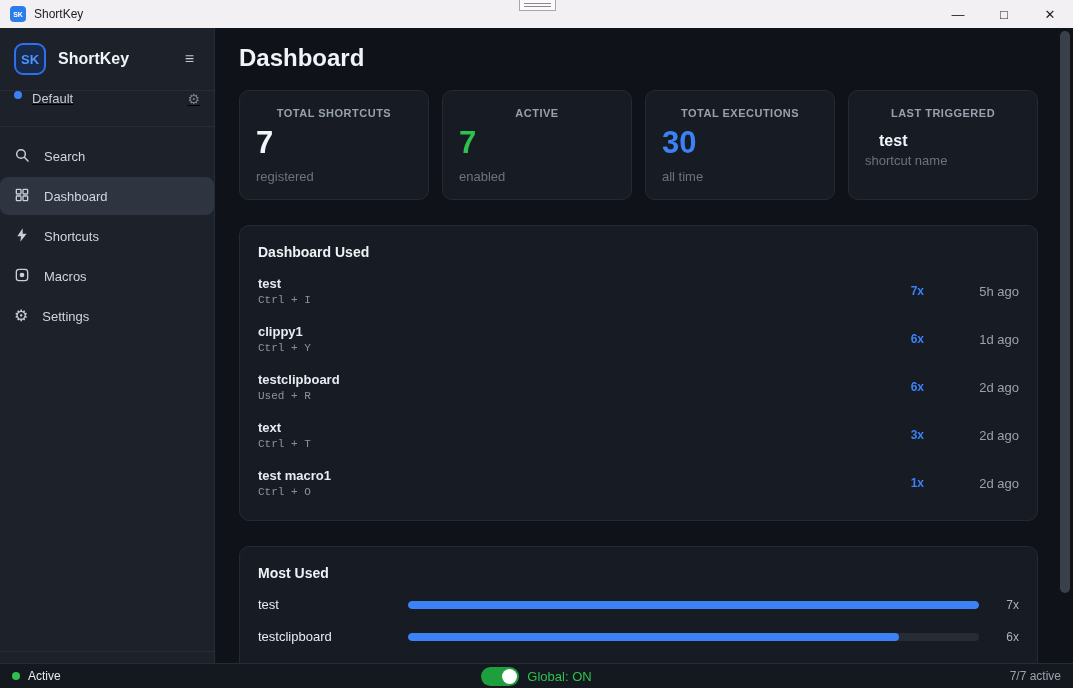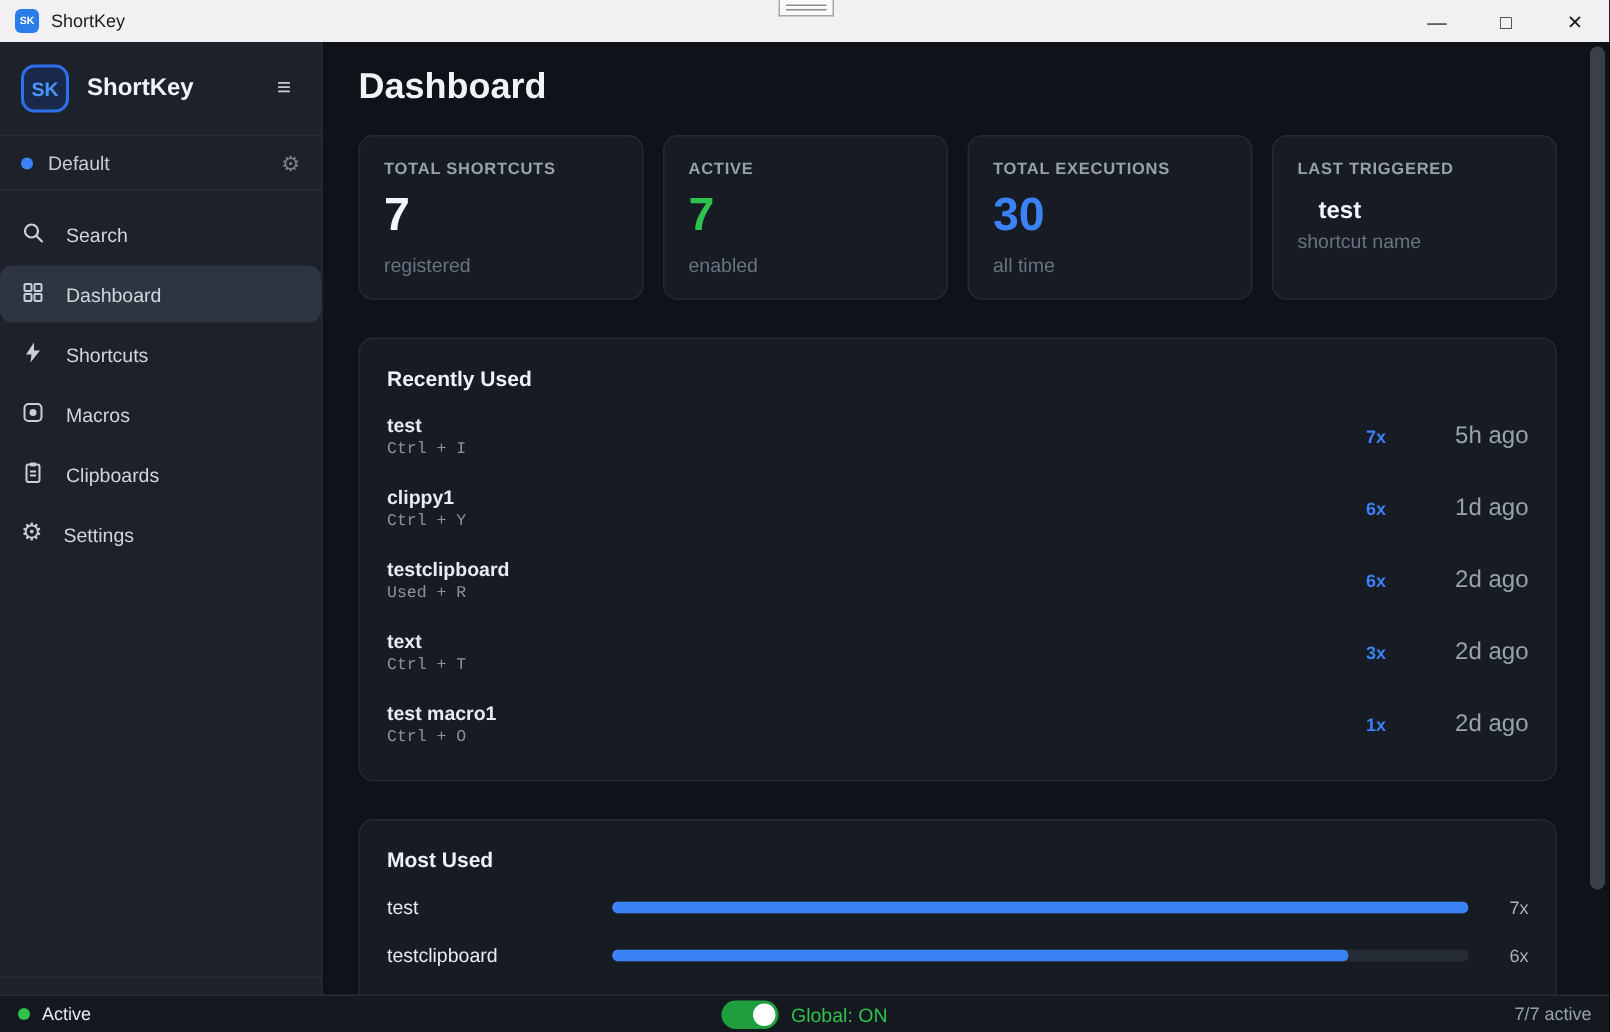--- a/index.html
+++ b/index.html
@@ -19,56 +19,56 @@
   
   .body { display:flex; height:660px; }
 
   
   .sidebar { width:215px; background:#1c212a; display:flex; flex-direction:column; border-right:1px solid #272d37; }
   .sb-header { display:flex; align-items:center; padding:12px 14px; height:62px; }
   .sb-logo { width:32px; height:32px; border-radius:9px; background:#18294a; border:2px solid #2f6feb; color:#4d94ff; font-weight:bold; font-size:13px; display:flex; align-items:center; justify-content:center; }
   .sb-appname { margin-left:12px; color:#f0f4f8; font-size:16px; font-weight:bold; flex:1; }
   .sb-menu { color:#c3cad3; font-size:16px; padding:2px 6px; cursor:default; }
   .sb-divider { height:1px; background:#272d37; }
-  .sb-profile { display:flex; align-items:center; padding:0 14px; height:35px; }
+  .sb-profile { display:flex; padding:0 14px; height:35px;text-decoration:underline; }
   .sb-profile-dot { width:8px; height:8px; border-radius:50%; background:#3b82f6; }
   .sb-profile-name { margin-left:10px; color:#c6cdd5; font-size:13px; flex:1; }
   .sb-profile-gear { color:#78818d; font-size:14px; cursor:default; }
   .nav { padding:10px 0; display:flex; flex-direction:column; gap:2px; }
   .nav-item { position:relative; display:flex; align-items:center; gap:14px; height:38px; padding:0 14px; border-radius:8px; color:#d0d6dd; font-size:13px; cursor:default; }
   .nav-item svg, .nav-item .gchar { color:#c8cfd8; }
   .nav-item.active { background:#2e3541; }
   .nav-item.active::before { content:""; position:absolute; left:-8px; top:1px; bottom:1px; width:3px; border-radius:2px; background:#3b82f6; }
   .gchar { font-size:16px; line-height:1; }
   .sb-spacer { flex:1; }
   .sb-footer { border-top:1px solid #272d37; padding:10px 14px 12px; color:#6a7380; font-size:12px; }
 
   
   .main { flex:1; padding:16px 35px 0 24px; overflow:hidden; }
   .page-title { color:#f0f4f8; font-size:24px; font-weight:bold; margin-bottom:18px; }
   .stat-grid { display:grid; grid-template-columns:repeat(4,1fr); gap:13px; }
   .card { background:#171b23; border:1px solid #242a34; border-radius:10px; }
   .stat-card { padding:16px; height:110px; }
-  .stat-label { color:#97a1ad; font-size:11px; font-weight:bold; letter-spacing:.5px; }
+  .stat-label { color:#97a1ad; font-size:11px; font-weight:bold; letter-spacing:.5px;text-align:center; }
   .stat-value { margin-top:8px; font-size:31px; font-weight:bold; color:#f2f5f9; line-height:1.05; }
   .stat-value.green { color:#2fc14d; }
   .stat-value.blue { color:#3b82f6; }
   .stat-card.last .stat-value { font-size:16px; margin-top:14px; padding-left:14px; }
   .stat-sub { margin-top:9px; font-size:13px; color:#6a7380; }
   .stat-card.last .stat-sub { margin-top:3px; }
 
   .section-card { margin-top:25px; padding:18px; }
   .section-title { color:#eef2f6; font-size:14px; font-weight:bold; margin-bottom:16px; }
 
   .recent-row { display:flex; align-items:center; margin-bottom:18px; cursor:default; }
   .recent-info { flex:1; }
   .recent-name { color:#e8ecf1; font-size:13px; font-weight:bold; }
   .recent-keys { color:#8b949e; font-size:11px; font-family:Liberation Mono, monospace; margin-top:3px; }
   .recent-count { width:40px; text-align:right; color:#3b82f6; font-size:12px; font-weight:bold; }
-  .recent-time { width:95px; text-align:right; color:#98a2ad; font-size:16px; }
+  .recent-time { width:95px; text-align:right; color:#98a2ad; font-size:13px; }
 
   .mu-row { display:flex; align-items:center; margin-bottom:17px; }
   .mu-name { width:150px; color:#e6ebf0; font-size:13px; }
   .mu-track { flex:1; height:8px; border-radius:4px; background:#262c36; overflow:hidden; }
   .mu-fill { height:100%; border-radius:4px; background:#3b82f6; }
   .mu-count { width:40px; text-align:right; color:#aab4bf; font-size:12px; }
 
   
   .scrollbar-thumb { position:absolute; right:3px; top:31px; width:10px; height:562px; border-radius:5px; background:#394049; cursor:default; }
 
@@ -150,31 +150,20 @@
         <div class="nav-item">
           <span>
             <svg width="16" height="16" viewBox="0 0 24 24" fill="none" stroke="currentColor" stroke-width="2">
                 <rect x="3.5" y="3.5" width="17" height="17" rx="4"></rect>
                 <circle cx="12" cy="12" r="3.5" fill="currentColor" stroke="none"></circle>
               </svg>
           </span>
           <span>Macros</span>
         </div>
         <div class="nav-item">
-          <span>
-            <svg width="16" height="16" viewBox="0 0 24 24" fill="none" stroke="currentColor" stroke-width="2">
-                <rect x="5.5" y="4" width="13" height="17.5" rx="2"></rect>
-                <rect x="9" y="2" width="6" height="4" rx="1" fill="currentColor" stroke="none"></rect>
-                <line x1="9" y1="11" x2="15" y2="11"></line>
-                <line x1="9" y1="15" x2="15" y2="15"></line>
-              </svg>
-          </span>
-          <span>Clipboards</span>
-        </div>
-        <div class="nav-item">
           <span class="gchar">⚙</span>
           <span>Settings</span>
         </div>
       </div>
 
       <div class="sb-spacer"></div>
       <div class="sb-footer">v1.0.0</div>
     </div>
 
     <div class="main">
@@ -197,21 +186,21 @@
           <div class="stat-sub">all time</div>
         </div>
         <div class="card stat-card last">
           <div class="stat-label">LAST TRIGGERED</div>
           <div class="stat-value">test</div>
           <div class="stat-sub">shortcut name</div>
         </div>
       </div>
 
       <div class="card section-card">
-        <div class="section-title">Recently Used</div>
+        <div class="section-title">Dashboard Used</div>
 
         <div class="recent-row">
           <div class="recent-info">
             <div class="recent-name">test</div>
             <div class="recent-keys">Ctrl + I</div>
           </div>
           <div class="recent-count">7x</div>
           <div class="recent-time">5h ago</div>
         </div>
         <div class="recent-row">

